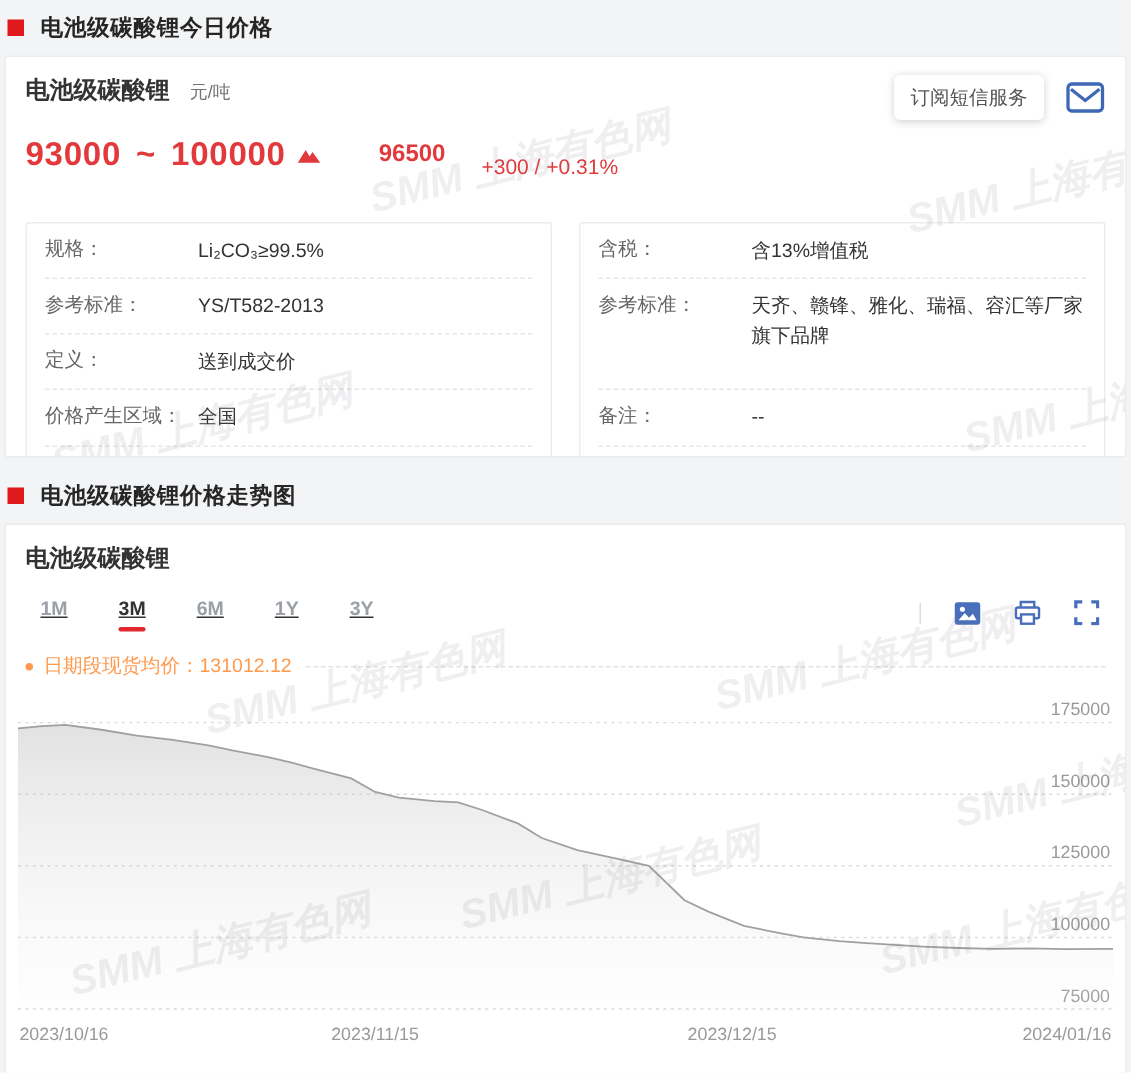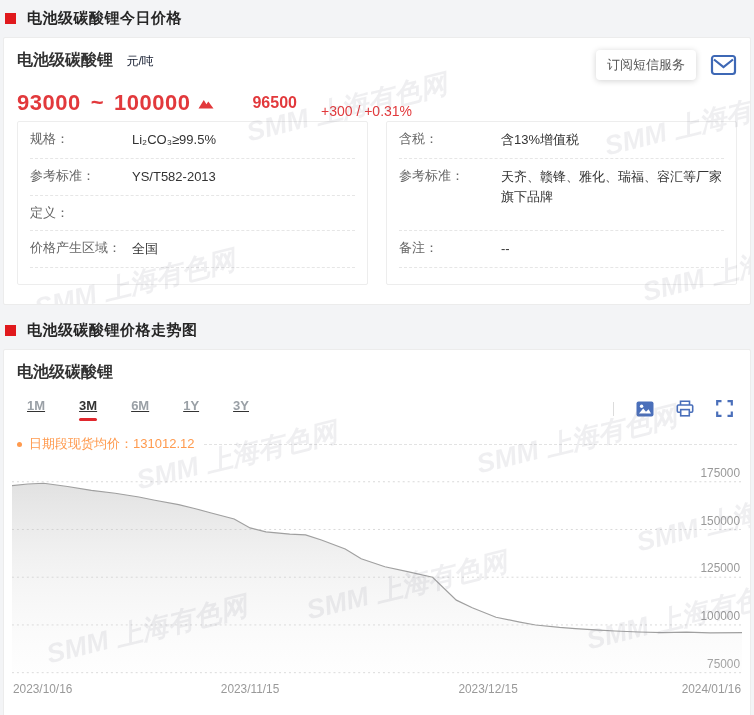--- a/index.html
+++ b/index.html
@@ -25,41 +25,41 @@
   
   .wm {
     position:absolute; z-index:3; pointer-events:none; white-space:nowrap;
     font-size:27px; font-weight:bold; font-style:italic;
     color:rgba(125,125,140,0.12); transform:rotate(-14deg);
   }
 
   
   .card-head { display:flex; align-items:flex-start; justify-content:space-between; position:relative; z-index:2; }
   .card-title { font-size:16px; font-weight:600; color:#333; }
-  .unit { font-size:12px; color:#0f172a; margin-left:9px; }
+  .unit { font-size:12px; color:#737373; margin-left:9px; }
   .head-right { display:flex; align-items:center; }
   .subscribe-btn {
     background:#fff; border:none; border-radius:4px; cursor:pointer;
     box-shadow:0 1px 6px rgba(0,0,0,0.18); color:#555; font-size:13px;
     padding:6px 11px; font-family:inherit;text-align:center;
   }
   .mail-icon { margin-left:14px; cursor:pointer; display:inline-flex; }
 
   
   .price-row { display:flex; align-items:center; margin-top:7px; position:relative; z-index:2; }
   .price-big { font-size:22px; font-weight:bold; color:#e2393c; letter-spacing:0.5px; }
   .price-sep { margin:0 10px; }
   .arrow-icon { margin-left:8px; display:inline-flex; }
   .price-avg { font-size:16px; font-weight:bold; color:#e2393c; margin-left:38px; }
   .price-change { font-size:14px; color:#e2393c; margin-left:24px;margin-top:16px; }
 
   .update-row { margin-top:9px; font-size:13px; color:#9a9a9a; position:relative; z-index:2; }
 
   
-  .tables { display:flex; gap:18px; margin-top:2px; position:relative; z-index:2; align-items:stretch; }
+  .tables { display:flex; gap:18px; margin-top:29px; position:relative; z-index:2; align-items:stretch; }
   .spec-table {
     flex:1; border:1px solid #ededed; border-radius:2px; padding:0 12px;
     display:flex; flex-direction:column;
   }
   .spec-row { display:flex; padding:8px 0; border-bottom:1px dashed #e6e6e6; align-items:flex-start; }
   .spec-row:last-child { border-bottom:none; }
   .spec-row.grow { flex:1; }
   .spec-label { width:102px; flex:none; font-size:13px; color:#666; }
   .spec-value { flex:1; font-size:13px; color:#333; line-height:1.55; }
 
@@ -142,20 +142,21 @@
           <div class="spec-row">
             <span class="spec-label">规格：</span>
             <span class="spec-value">Li₂CO₃≥99.5%</span>
           </div>
           <div class="spec-row">
             <span class="spec-label">参考标准：</span>
             <span class="spec-value">YS/T582-2013</span>
           </div>
           <div class="spec-row">
             <span class="spec-label">定义：</span>
+            <span class="spec-value">送到成交价</span>
           </div>
           <div class="spec-row">
             <span class="spec-label">价格产生区域：</span>
             <span class="spec-value">全国</span>
           </div>
           <div class="spec-row"></div>
         </div>
       <div class="spec-table">
           <div class="spec-row">
             <span class="spec-label">含税：</span>

